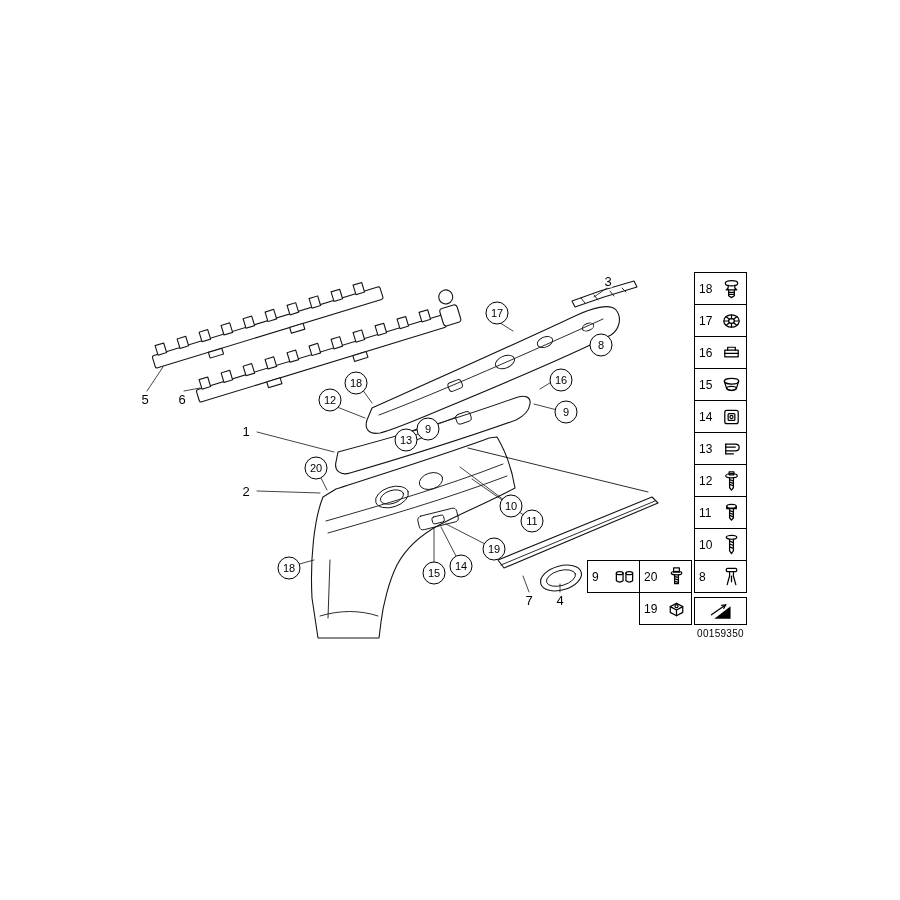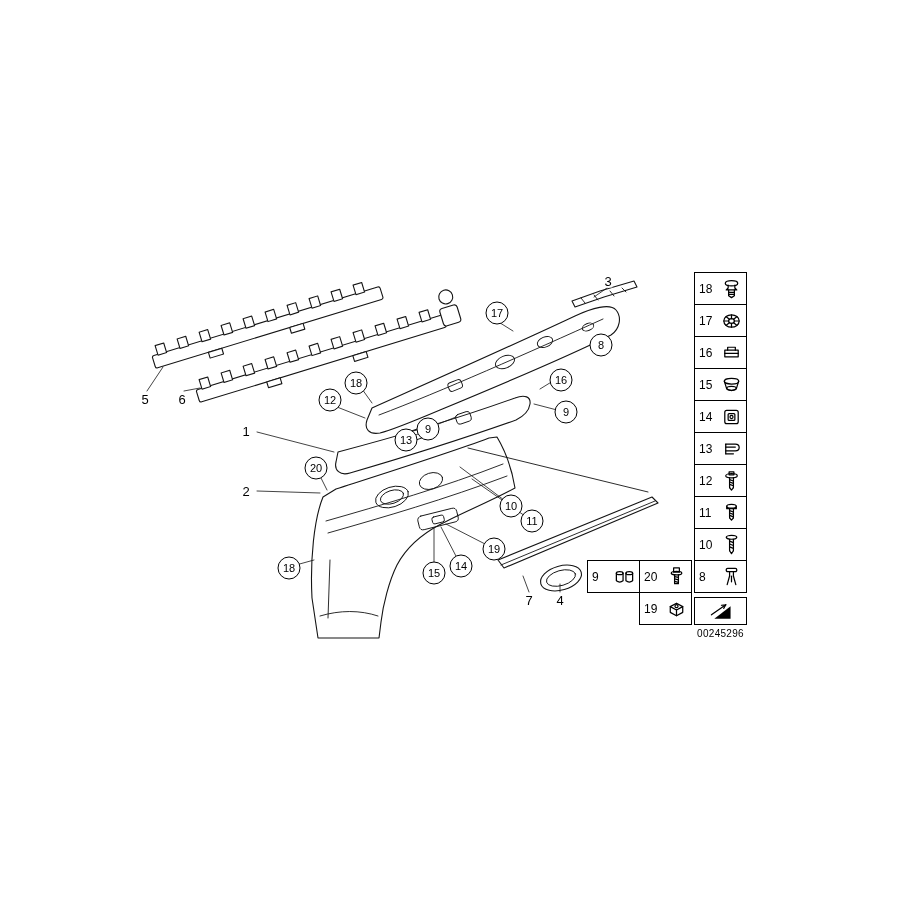--- a/index.html
+++ b/index.html
@@ -323,15 +323,15 @@
     <svg class="lg-icon" viewBox="0 0 24 24">
         <use href="#sym-clip-nut"></use>
       </svg>
   </div>
   <div class="lg-box arrowbox">
     <svg class="lg-icon" viewBox="0 0 24 24">
         <use href="#sym-arrow-ramp"></use>
       </svg>
   </div>
 
-  <div class="drawing-number">00245296</div>
+  <div class="drawing-number">00159350</div>
 
 </div>
 
 </body></html>

